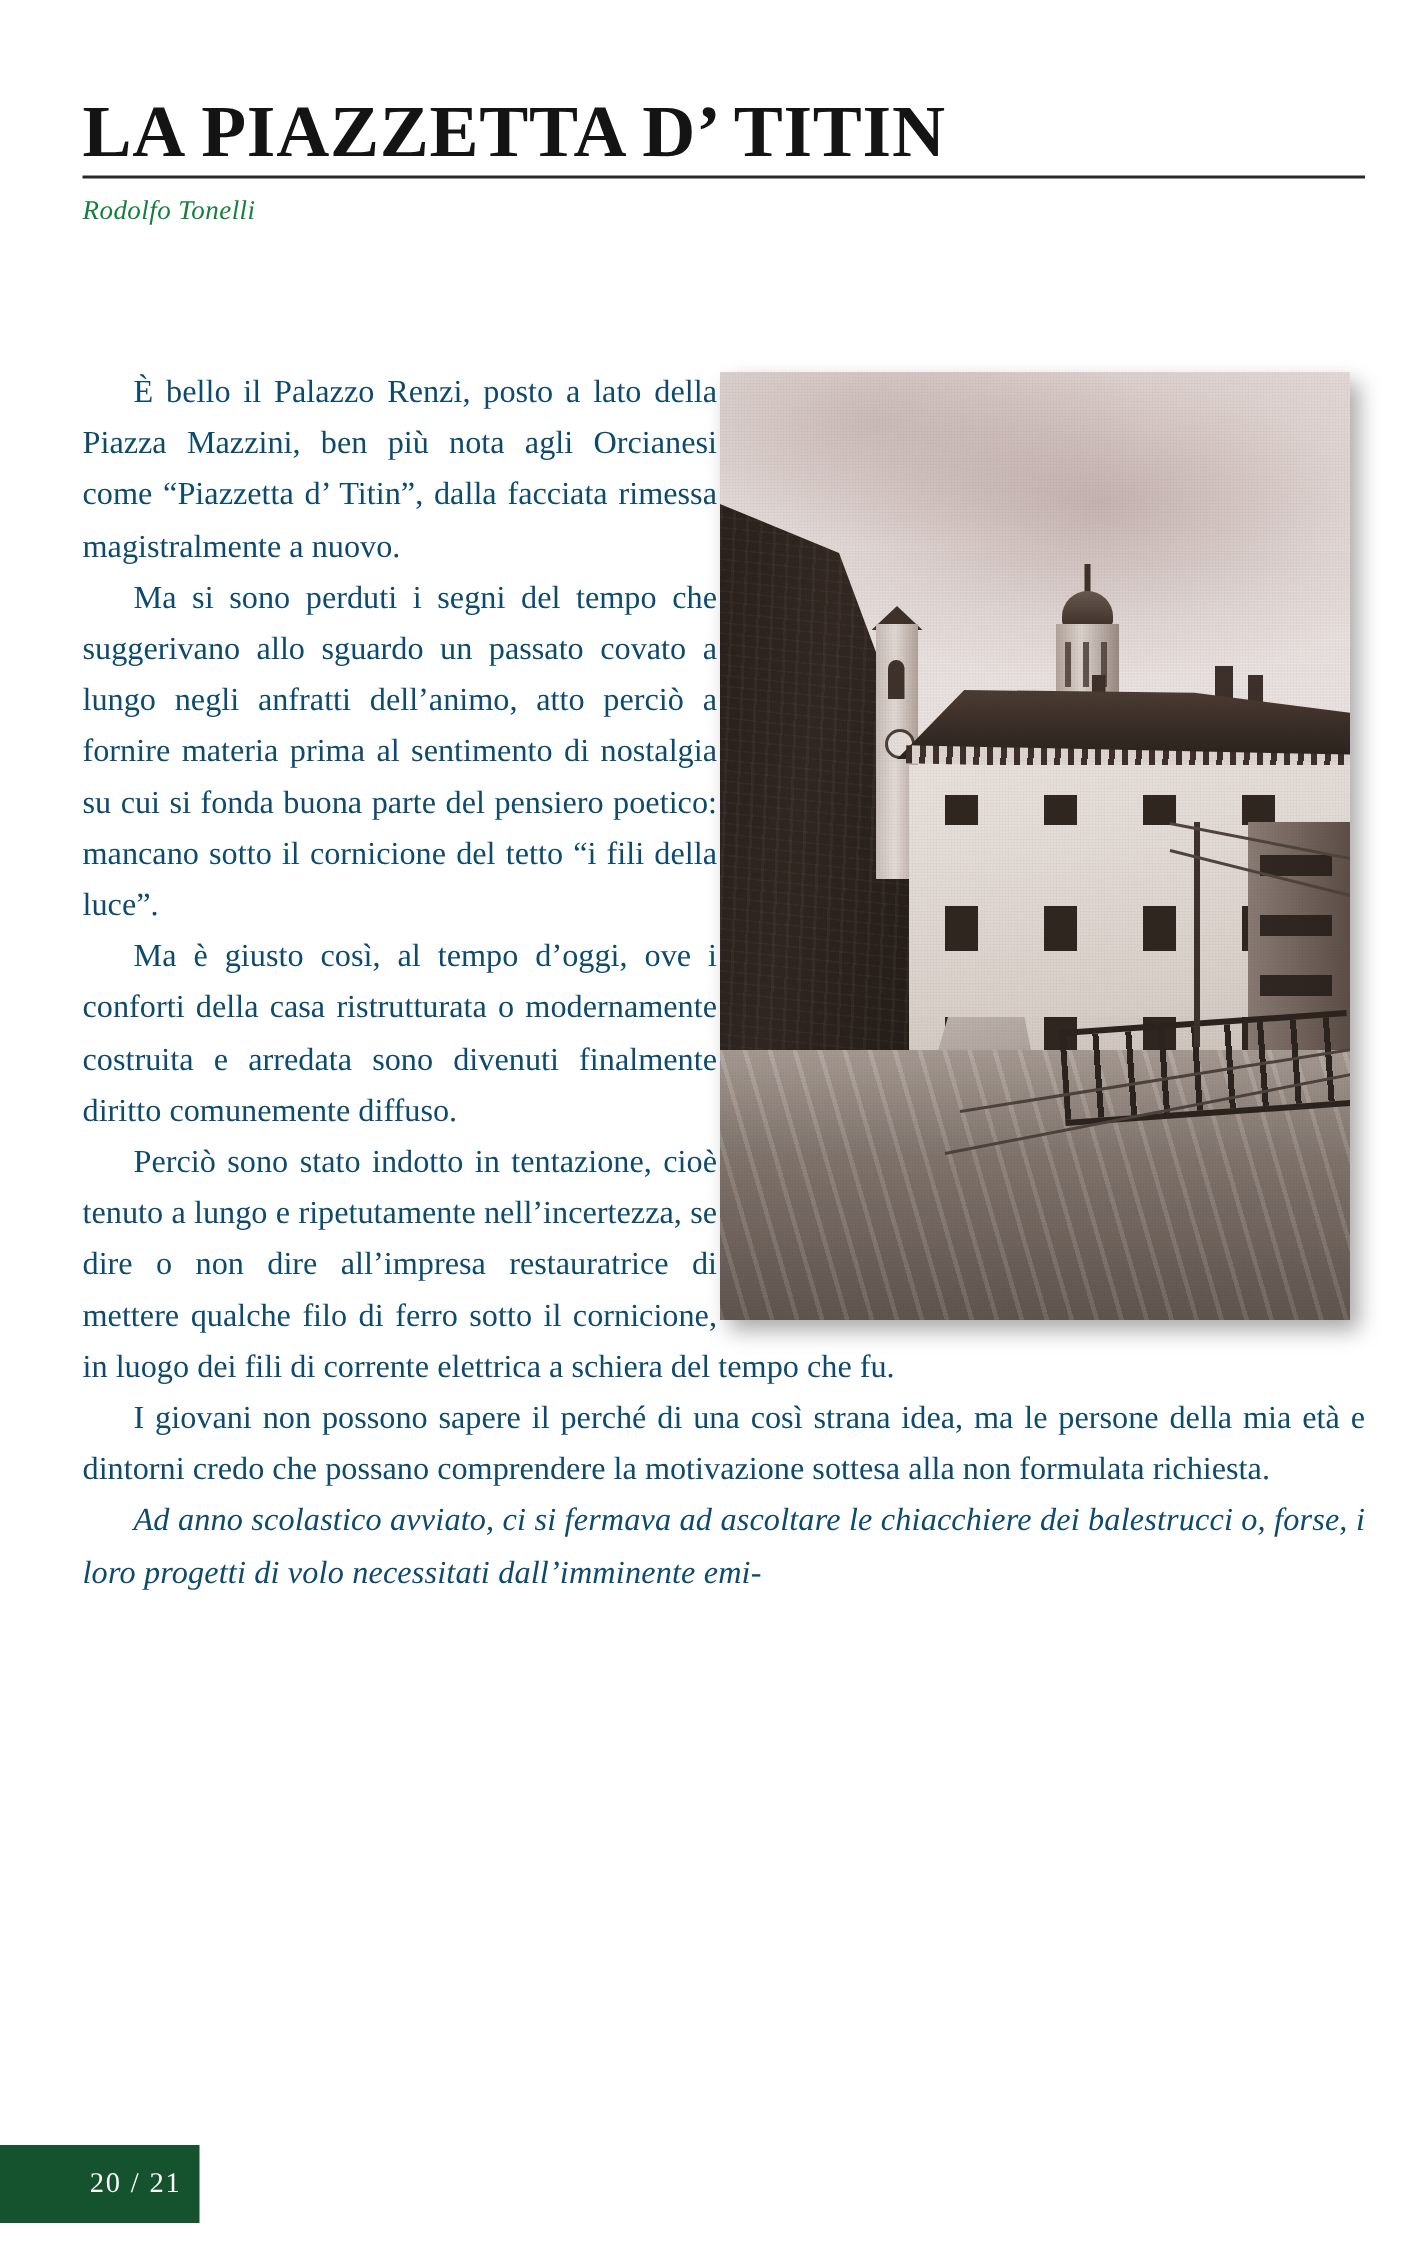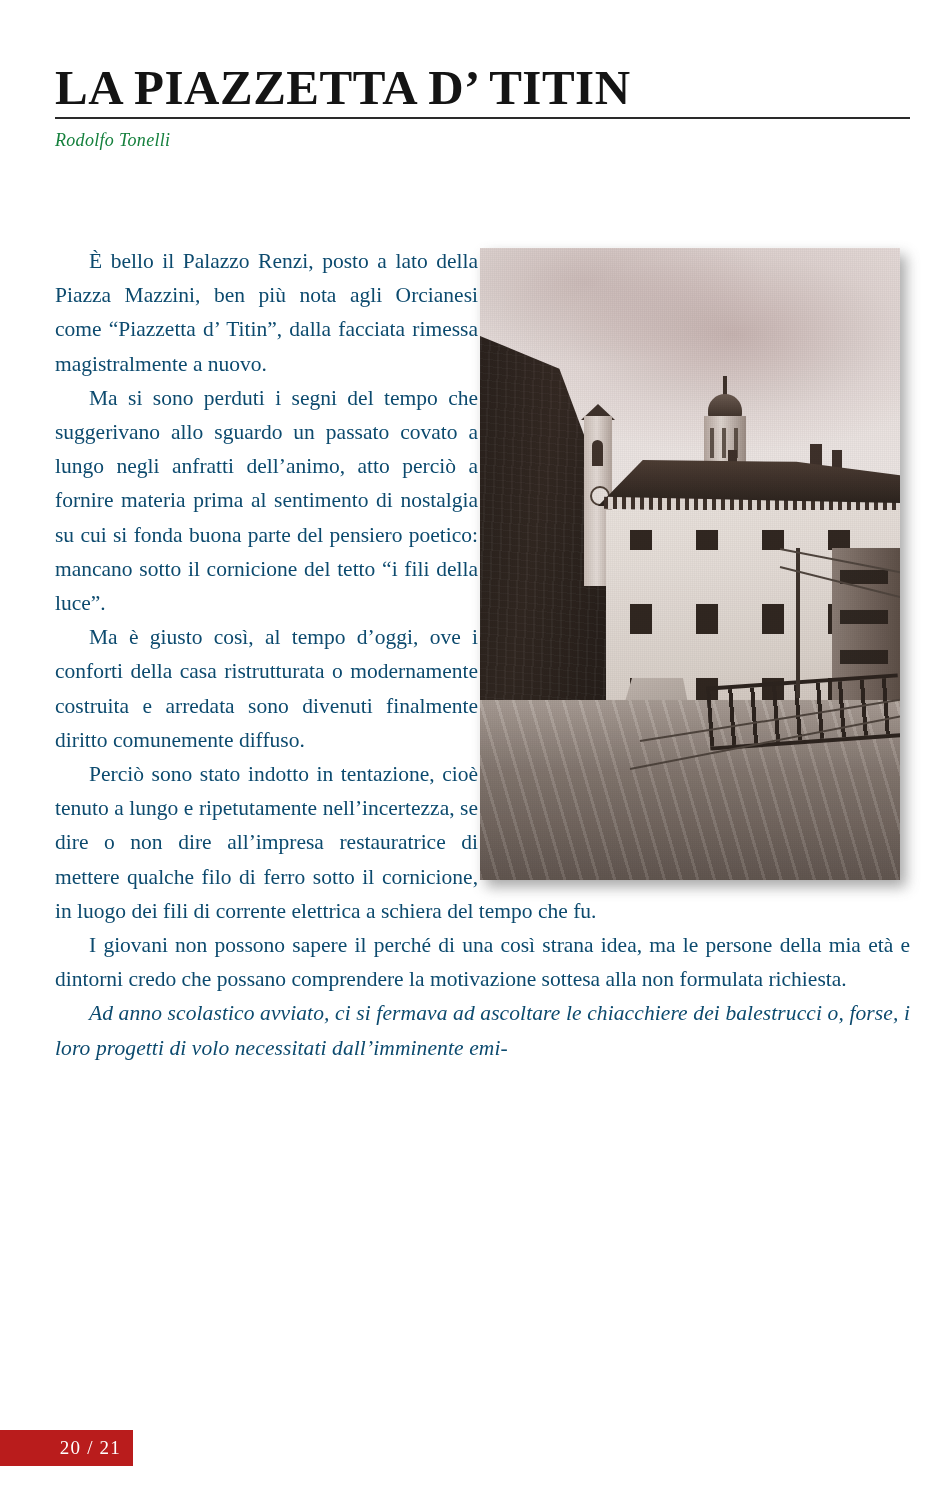--- a/index.html
+++ b/index.html
@@ -335,22 +335,22 @@
     font-style: italic;
     letter-spacing: 0.1px;
   }
 
   
   .footer-band {
     position: absolute;
     left: 0;
     top: 1430px;
     width: 133px;
-    height: 36px;
-    background: #b91c1c;
+    height: 52px;
+    background: #14532d;
   }
 
   .footer-band .page-no {
     position: absolute;
     right: 12px;
     top: 50%;
     transform: translateY(-50%);
     color: #ffffff;
     font-size: 19px;
     letter-spacing: 1.2px;

